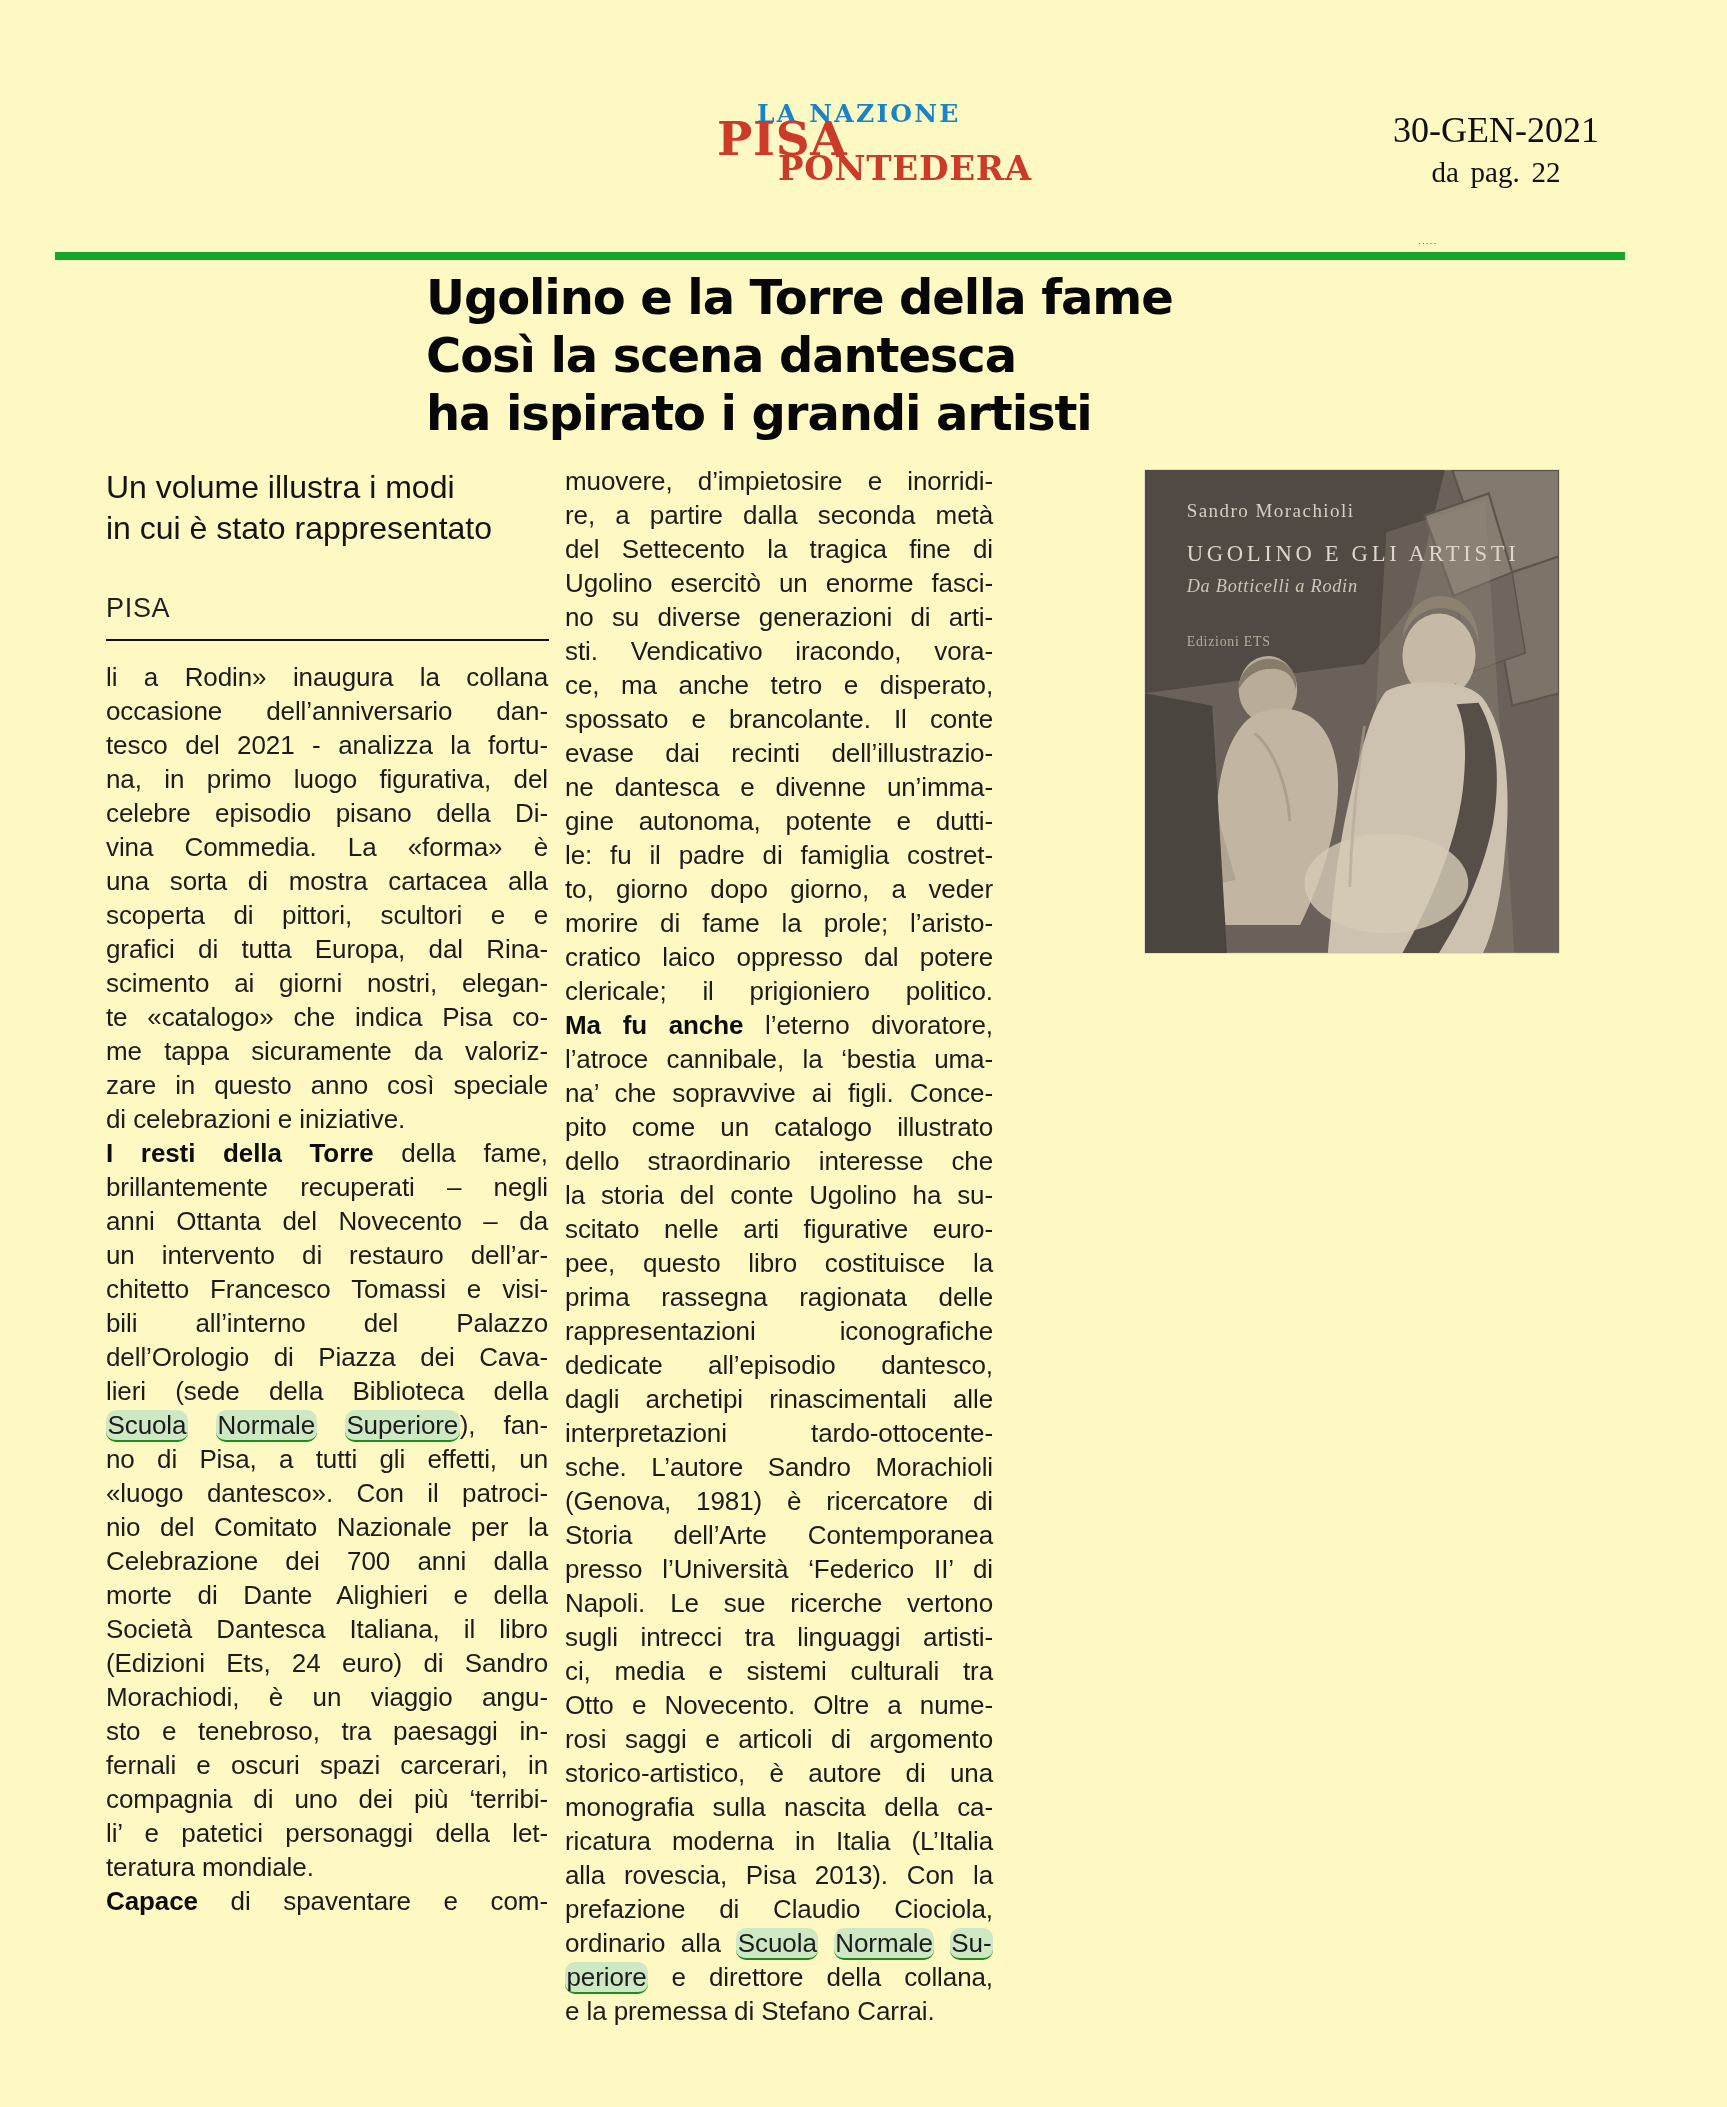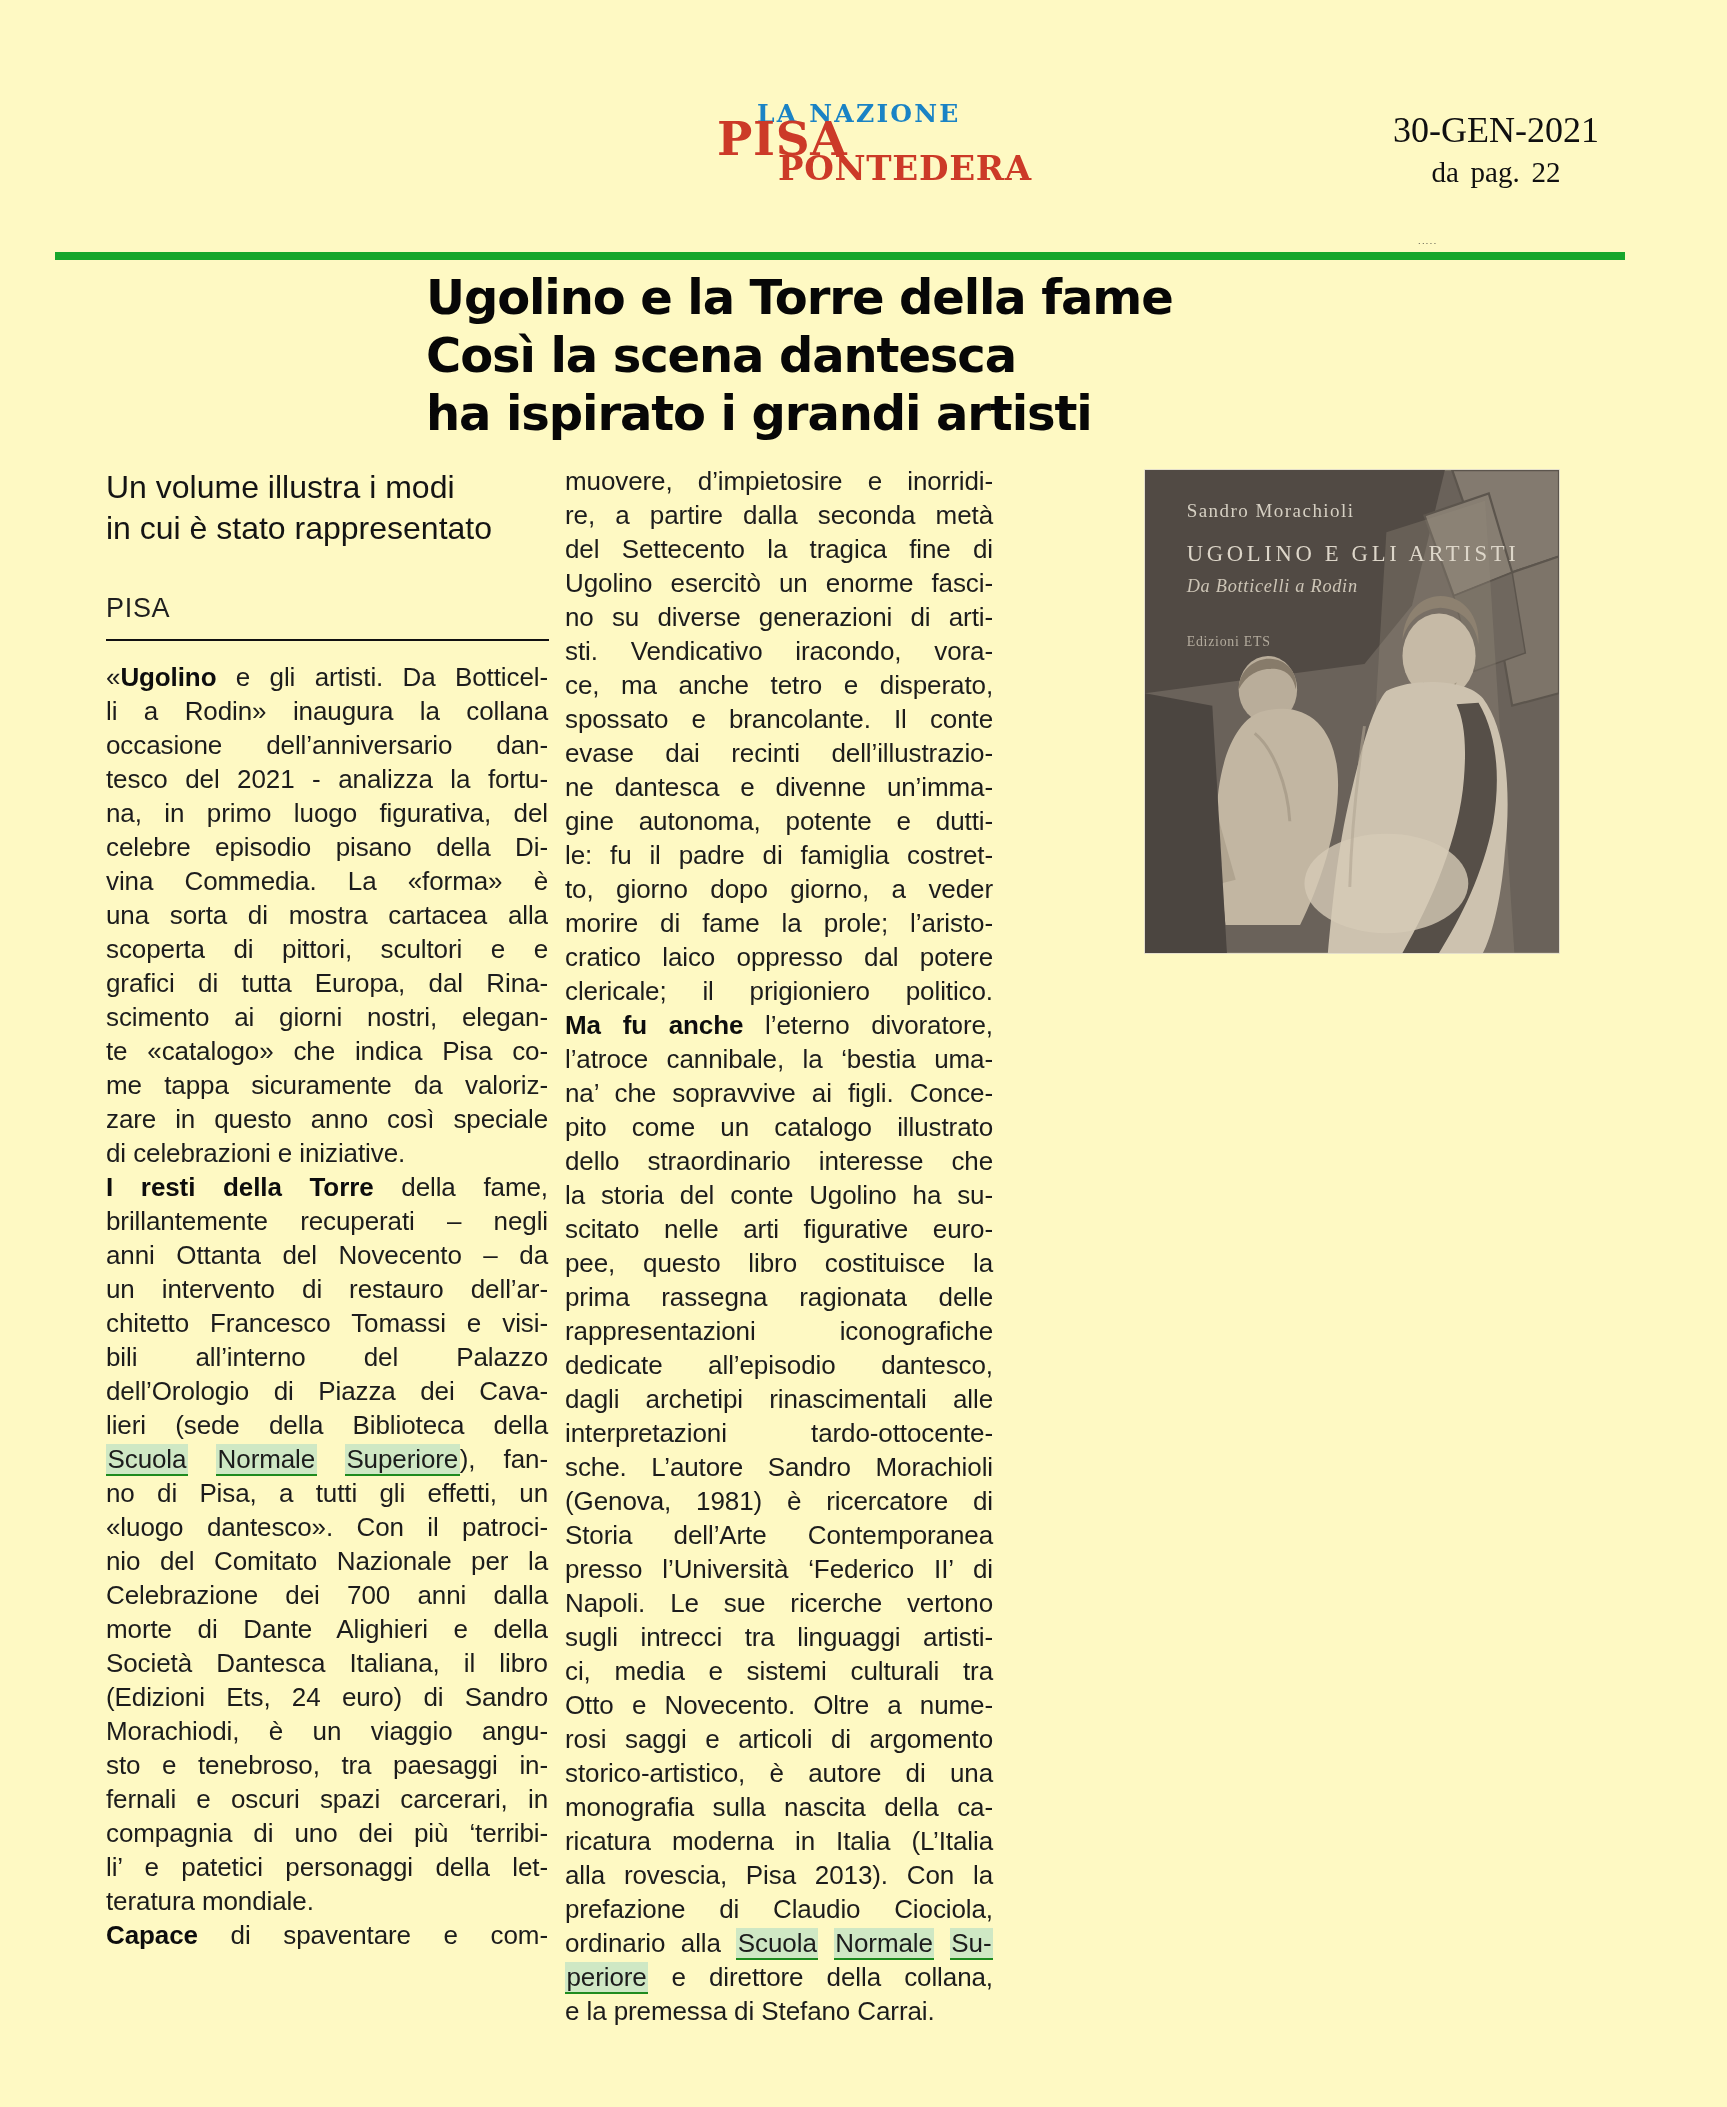--- a/index.html
+++ b/index.html
@@ -34,21 +34,21 @@
   .standfirst-rule{position:absolute;left:106px;top:639px;width:443px;height:2.2px;background:#111;}
 
   
   .col{position:absolute;}
   .col-left{left:106px;top:660px;width:442px;}
   .col-mid{left:565px;top:464px;width:428px;}
   .col .line{font:400 26px/34px "Liberation Sans",sans-serif;color:#1c1c1c;
              letter-spacing:-0.1px;text-align:justify;text-align-last:justify;height:34px;}
   .col .line.end{text-align-last:left;}
   .col .line strong{font-weight:700;color:#0d0d0d;}
-  .hl{background:#cfe8c4;border-bottom:2.9px solid #1e8b1e;padding:0 1.5px;}
+  .hl{background:#cfe8c4;border-bottom:2.9px solid #1e8b1e;padding:0 1.5px;border-radius:10px;}
 
   
   .book-cover{position:absolute;left:1145px;top:470px;width:414px;height:483px;
               box-shadow:0 0 0 0.7px #d8d4cf;}
   .book-cover svg{display:block;width:100%;height:100%;}
   .cov-author{font:400 26px "Liberation Serif",serif;letter-spacing:2px;fill:#d6d0c3;}
   .cov-title{font:400 31px "Liberation Serif",serif;letter-spacing:5px;fill:#ddd6c9;}
   .cov-subtitle{font:italic 400 25px "Liberation Serif",serif;letter-spacing:1px;fill:#cdc5b6;}
   .cov-pub{font:400 19px "Liberation Serif",serif;letter-spacing:1px;fill:#b3ab9d;}
 </style>
@@ -76,21 +76,20 @@
     </div>
 
   <div class="standfirst">
       <div class="line">Un volume illustra i modi</div>
       <div class="line">in cui è stato rappresentato</div>
     </div>
   <div class="city-label">PISA</div>
   <div class="standfirst-rule"></div>
 
   <div class="col col-left">
-      <div class="line">«<strong>Ugolino</strong> e gli artisti. Da Botticel-</div>
       <div class="line">li a Rodin» inaugura la collana</div>
       <div class="line">occasione dell’anniversario dan-</div>
       <div class="line">tesco del 2021 - analizza la fortu-</div>
       <div class="line">na, in primo luogo figurativa, del</div>
       <div class="line">celebre episodio pisano della Di-</div>
       <div class="line">vina Commedia. La «forma» è</div>
       <div class="line">una sorta di mostra cartacea alla</div>
       <div class="line">scoperta di pittori, scultori e e</div>
       <div class="line">grafici di tutta Europa, dal Rina-</div>
       <div class="line">scimento ai giorni nostri, elegan-</div>

